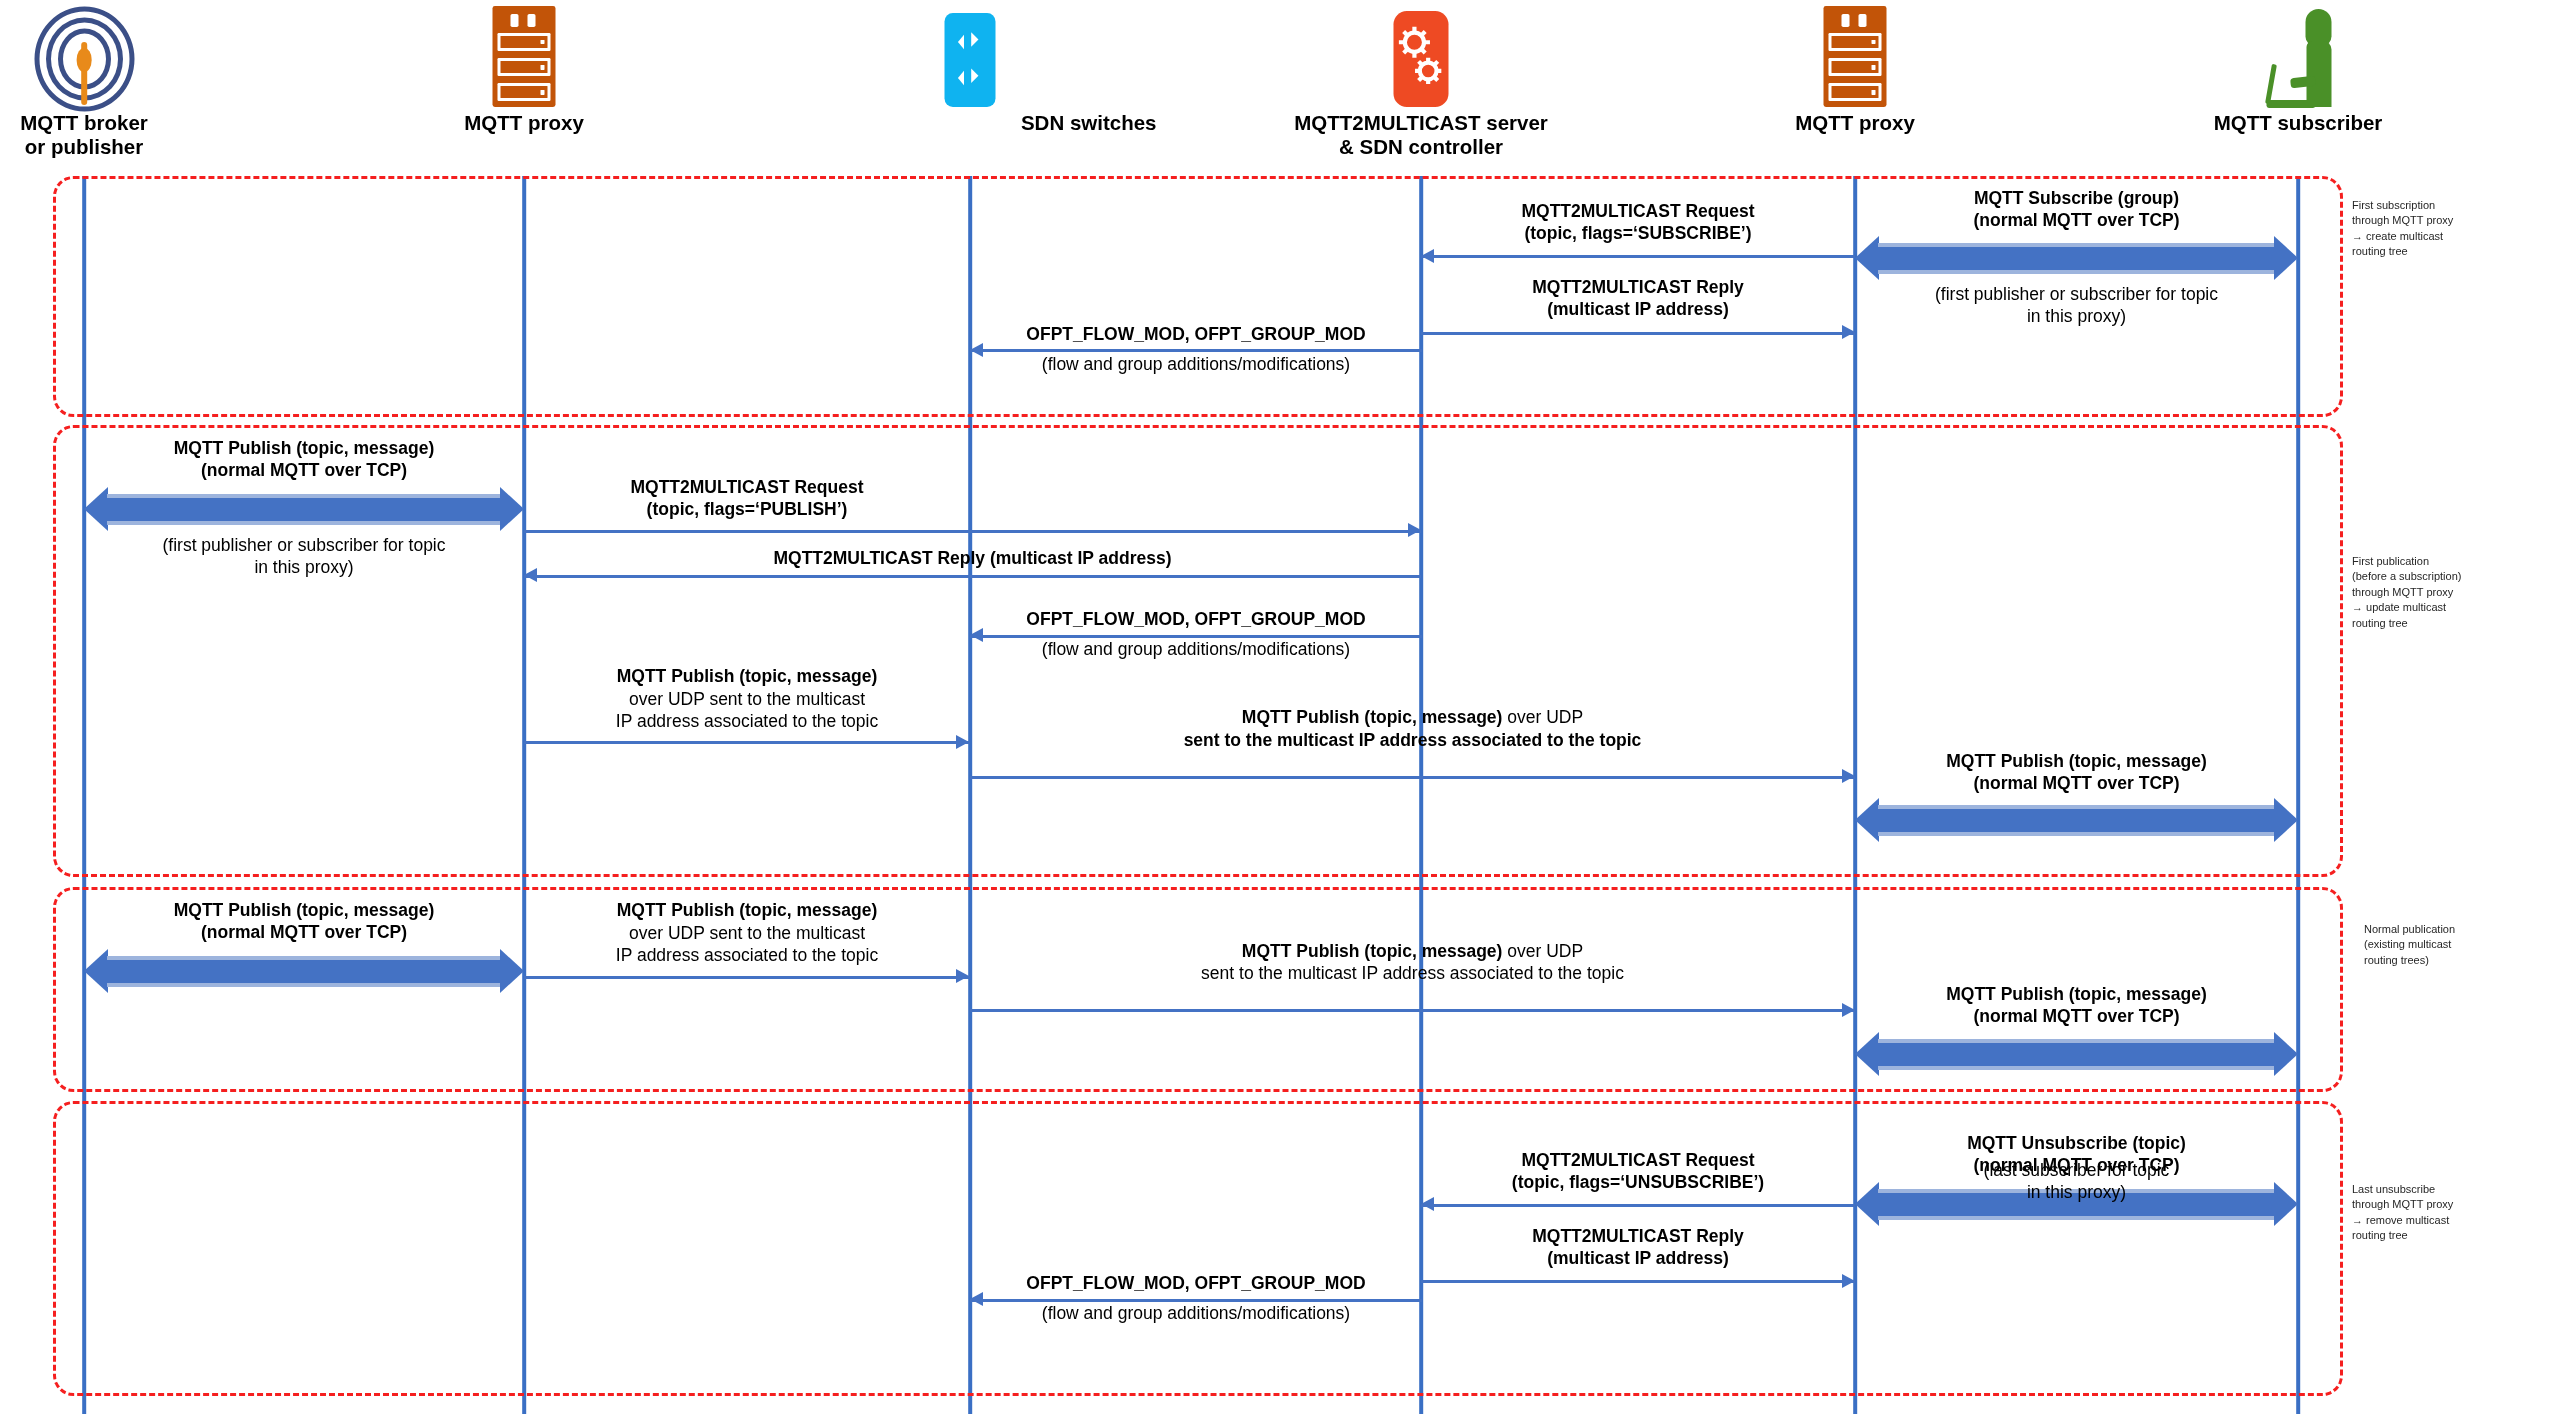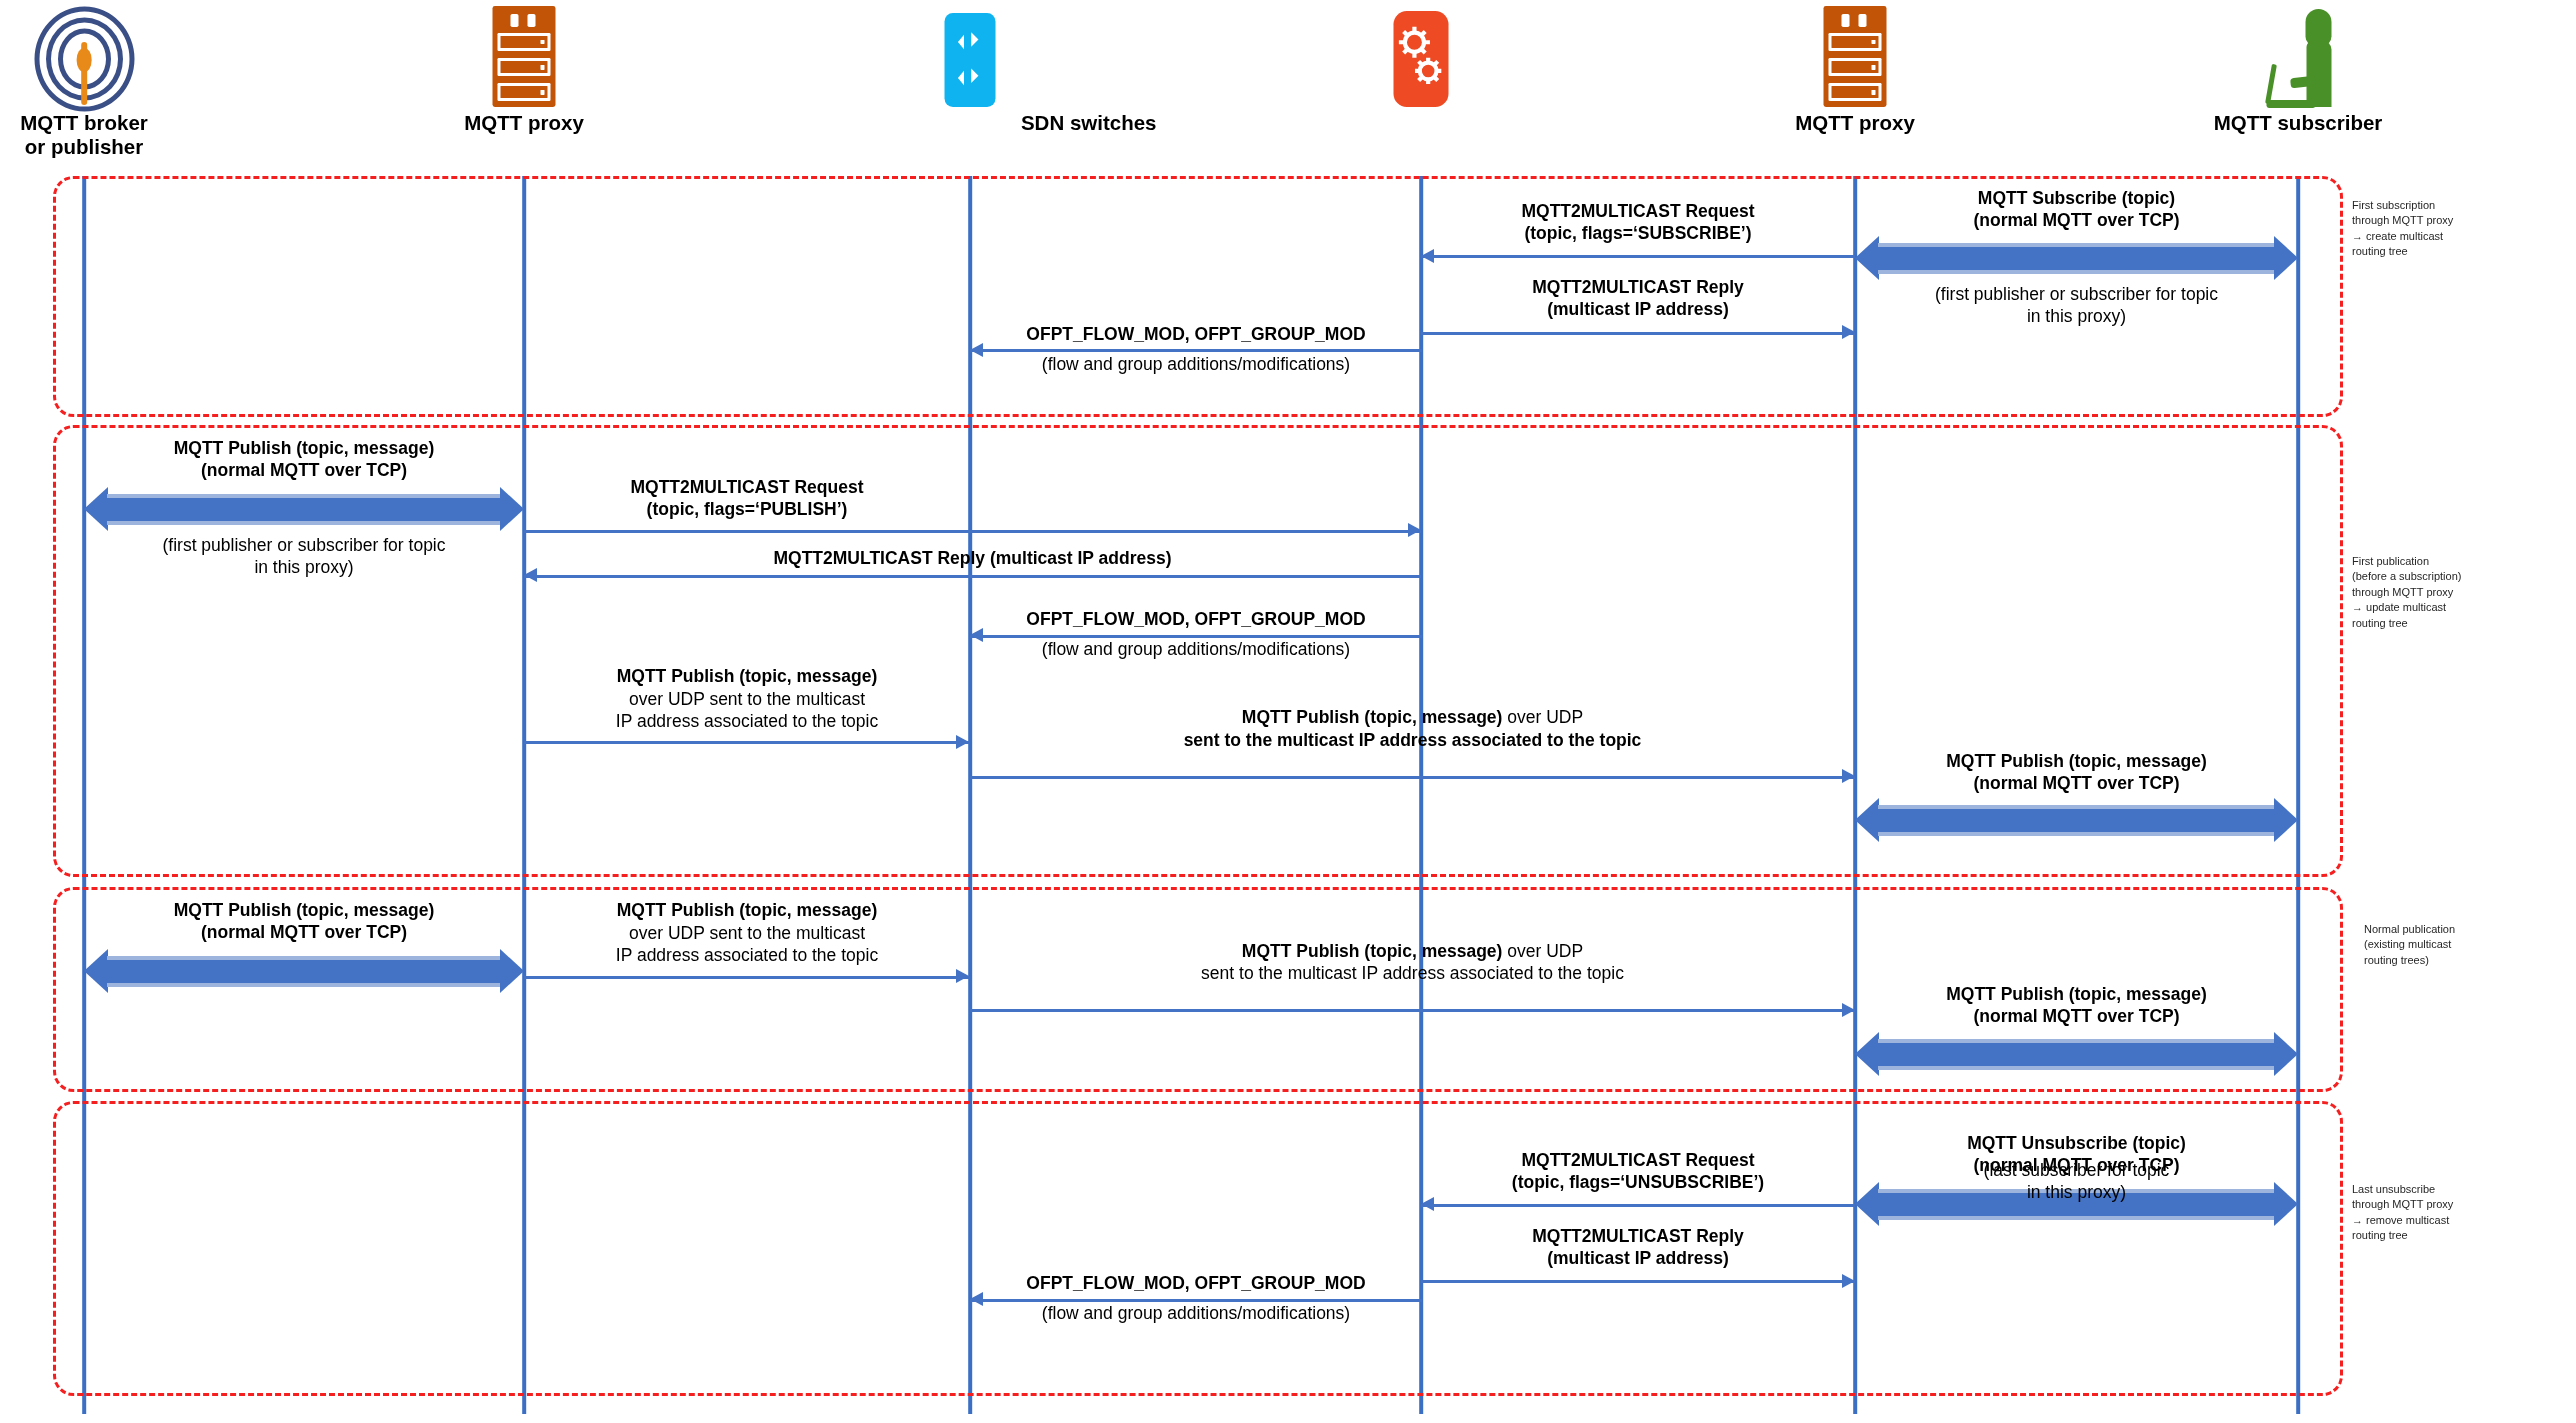--- a/index.html
+++ b/index.html
@@ -133,20 +133,22 @@
             <line x1="36" y1="100" x2="44" y2="100"></line>
               <line x1="72" y1="100" x2="80" y2="100"></line>
             <line x1="42" y1="84" x2="48" y2="90"></line>
               <line x1="68" y1="110" x2="74" y2="116"></line>
             <line x1="74" y1="84" x2="68" y2="90"></line>
               <line x1="48" y1="110" x2="42" y2="116"></line>
           </g>
         </svg>
       </div>
     </div>
+    <div class="nm">MQTT2MULTICAST server
+&amp; SDN controller</div>
   </div>
 
   <div class="actor" style="left:1855px;top:2.4px;">
     <div class="ico">
       <div class="ic-server">
         <div class="lamp" style="left:18px;"></div>
           <div class="lamp" style="left:35px;"></div>
         <div class="bay" style="top:26.5px;">
             <i></i>
           </div>
@@ -196,21 +198,21 @@
 → update multicast
    routing tree</div>
   <div class="note" style="left:2352px;top:922px;width:223px;margin-left:12px;">Normal publication
 (existing multicast
 routing trees)</div>
   <div class="note" style="left:2352px;top:1182px;width:223px;">Last unsubscribe
 through MQTT proxy
 → remove multicast
    routing tree</div>
 
-  <div class="lbl b" style="left:1855px;top:187px;width:443px;">MQTT Subscribe (topic)
+  <div class="lbl b" style="left:1855px;top:187px;width:443px;">MQTT Subscribe (group)
 (normal MQTT over TCP)</div>
   <div class="fat" style="left:1855px;top:236px;width:443px;">
     <div class="hl"></div>
       <div class="shaft"></div>
       <div class="hr"></div>
   </div>
   <div class="lbl" style="left:1855px;top:283px;width:443px;">(first publisher or subscriber for topic
 in this proxy)</div>
 
   <div class="lbl b" style="left:1421px;top:200px;width:434px;">MQTT2MULTICAST Request

